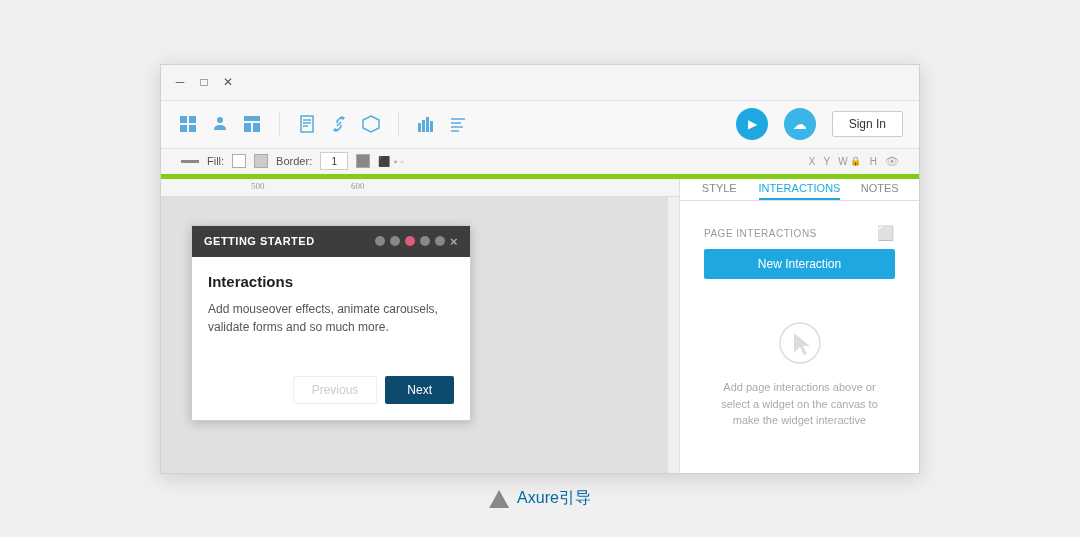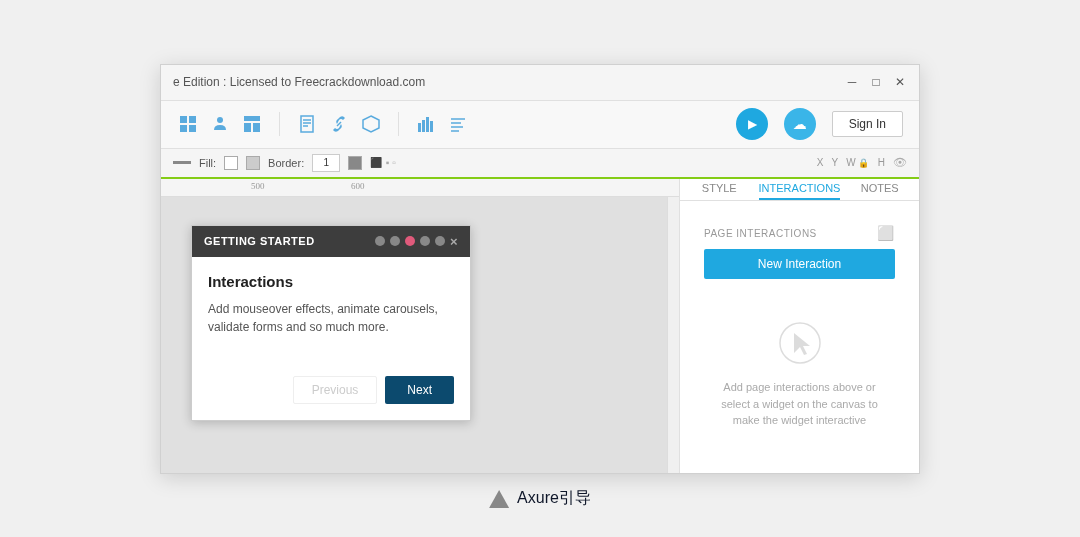--- a/index.html
+++ b/index.html
@@ -119,24 +119,24 @@
       font-size: 12px;
       color: #333;
       cursor: pointer;
       border-radius: 2px;
     }
 
     
     .props-bar {
       height: 30px;
       background: #f5f5f5;
-      border-bottom: 2px solid #84cc16;
-      display: flex;
-      align-items: center;
-      padding: 0 12px;
+      border-bottom: 5px solid #84cc16;
+      display: flex;
+      align-items: center;
+      padding: 0 20px;
       gap: 8px;
       font-size: 11px;
       color: #555;
       flex-shrink: 0;
     }
     .props-fill-box {
       width: 14px; height: 14px; border: 1px solid #aaa; background: #fff; display: inline-block;
     }
     .props-fill-box2 {
       width: 14px; height: 14px; border: 1px solid #aaa; background: #ccc; display: inline-block;
@@ -370,38 +370,37 @@
     
     .bottom-label {
       position: absolute;
       bottom: 28px;
       left: 50%;
       transform: translateX(-50%);
       display: flex;
       align-items: center;
       gap: 8px;
       font-size: 16px;
-      color: #0f172a;
+      color: #0369a1;
     }
     .triangle-icon {
       width: 0;
       height: 0;
       border-left: 10px solid transparent;
       border-right: 10px solid transparent;
       border-bottom: 18px solid #888;
       display: inline-block;
     }
   </style>
 </head>
 <body>
 
 <div class="app-window">
 
   <div class="title-bar">
-    <span class="title-bar-text">e Edition : Licensed to Freecrackdownload.com</span>
     <div class="title-bar-controls">
       <div class="title-bar-btn">─</div>
       <div class="title-bar-btn">□</div>
       <div class="title-bar-btn">✕</div>
     </div>
   </div>
 
   <div class="toolbar">
     <div class="toolbar-icon-group">
 

